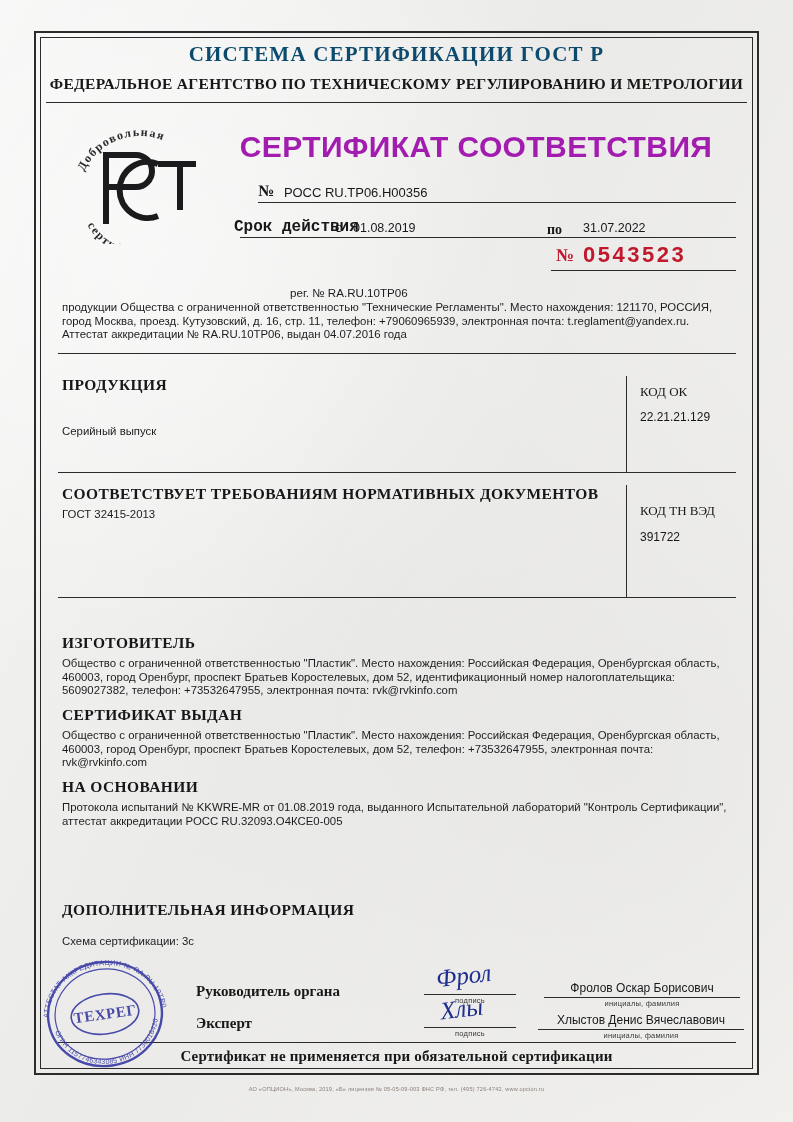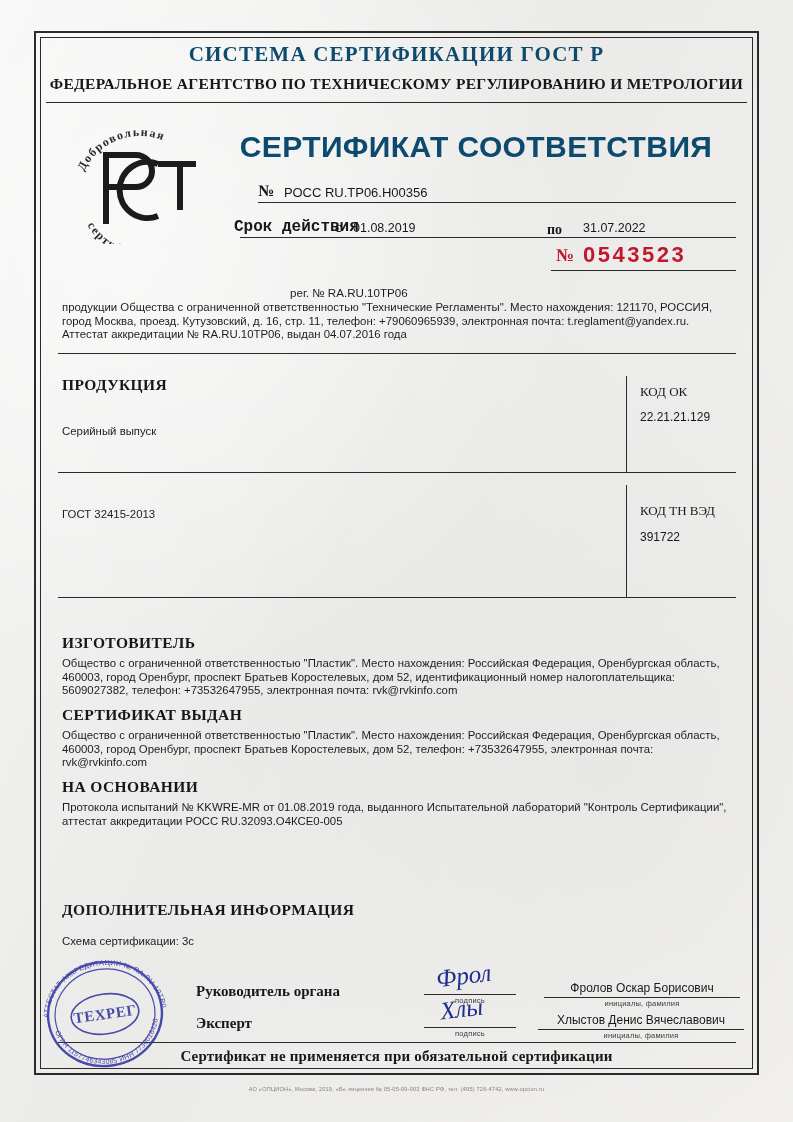--- a/index.html
+++ b/index.html
@@ -94,21 +94,21 @@
   .cert-title {
     position: absolute;
     left: 170px;
     top: 88px;
     width: 520px;
     text-align: center;
     font-family: "Liberation Sans", sans-serif;
     font-weight: bold;
     font-size: 30px;
     letter-spacing: 0.4px;
-    color: #0c4a6e;
+    color: #a21caf;
   }
   .rowline {
     position: absolute;
     border-bottom: 1.1px solid #2b2b2b;
   }
 
   .num-label {
     position: absolute;
     left: 212px;
     top: 140px;
@@ -330,20 +330,21 @@
     <div class="rowline" style="left:12px; top:311px; width:678px;"></div>
 
     <div class="abs sec-h" style="left:16px; top:334px;">ПРОДУКЦИЯ</div>
     <div class="abs body-t" style="left:16px; top:383px;">Серийный выпуск</div>
 
     <div class="codebox-line-v" style="left:580px; top:334px; height:96px;"></div>
     <div class="code-label" style="left:594px; top:342px;">КОД ОК</div>
     <div class="code-val" style="left:594px; top:368px;">22.21.21.129</div>
     <div class="rowline" style="left:12px; top:430px; width:678px;"></div>
 
+    <div class="abs sec-h" style="left:16px; top:443px;">СООТВЕТСТВУЕТ ТРЕБОВАНИЯМ НОРМАТИВНЫХ ДОКУМЕНТОВ</div>
     <div class="abs body-t" style="left:16px; top:466px;">ГОСТ 32415-2013</div>
 
     <div class="codebox-line-v" style="left:580px; top:443px; height:112px;"></div>
     <div class="code-label" style="left:594px; top:461px;">КОД ТН ВЭД</div>
     <div class="code-val" style="left:594px; top:488px;">391722</div>
     <div class="rowline" style="left:12px; top:555px; width:678px;"></div>
 
     <div class="abs sec-h" style="left:16px; top:592px;">ИЗГОТОВИТЕЛЬ</div>
     <div class="abs body-t" style="left:16px; top:615px; width:672px;">Общество с ограниченной ответственностью "Пластик". Место нахождения: Российская Федерация, Оренбургская область, 460003, город Оренбург, проспект Братьев Коростелевых, дом 52, идентификационный номер налогоплательщика: 5609027382, телефон: +73532647955, электронная почта: rvk@rvkinfo.com</div>
 

